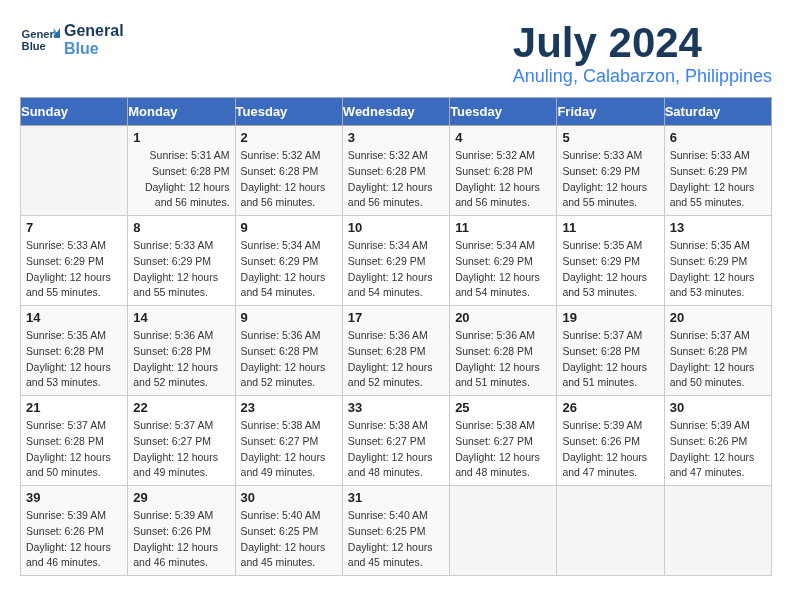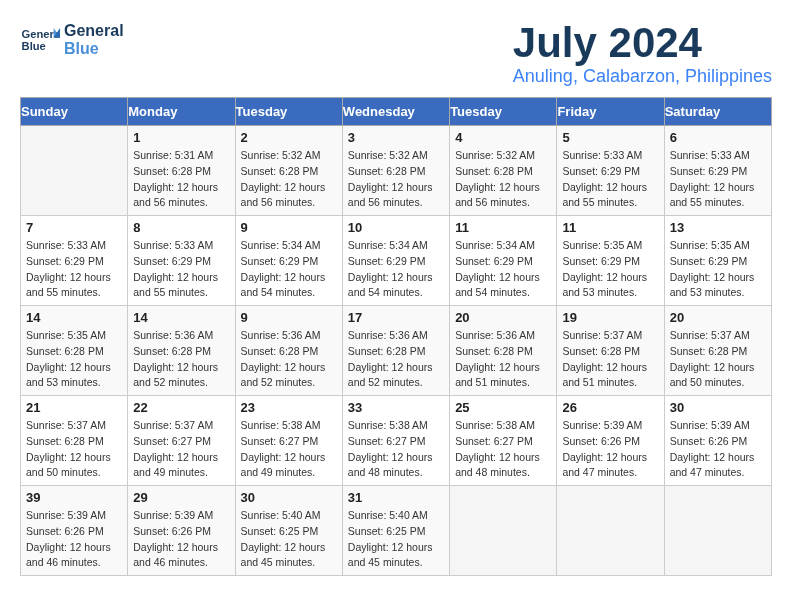--- a/index.html
+++ b/index.html
@@ -111,21 +111,21 @@
         <th>Tuesday</th>
         <th>Friday</th>
         <th>Saturday</th>
       </tr>
   </thead>
   <tbody id="calendar-body">
   <tr>
         <td class="empty-cell"></td>
         <td>
           <span class="day-number">1</span>
-          <div class="day-info" style="white-space: pre-line;">Sunrise: 5:31 AM
+          <div class="day-info" style="white-space: pre-line; text-align: right;">Sunrise: 5:31 AM
 Sunset: 6:28 PM
 Daylight: 12 hours
 and 56 minutes.</div>
         </td>
         <td>
           <span class="day-number">2</span>
           <div class="day-info" style="white-space: pre-line;">Sunrise: 5:32 AM
 Sunset: 6:28 PM
 Daylight: 12 hours
 and 56 minutes.</div>

